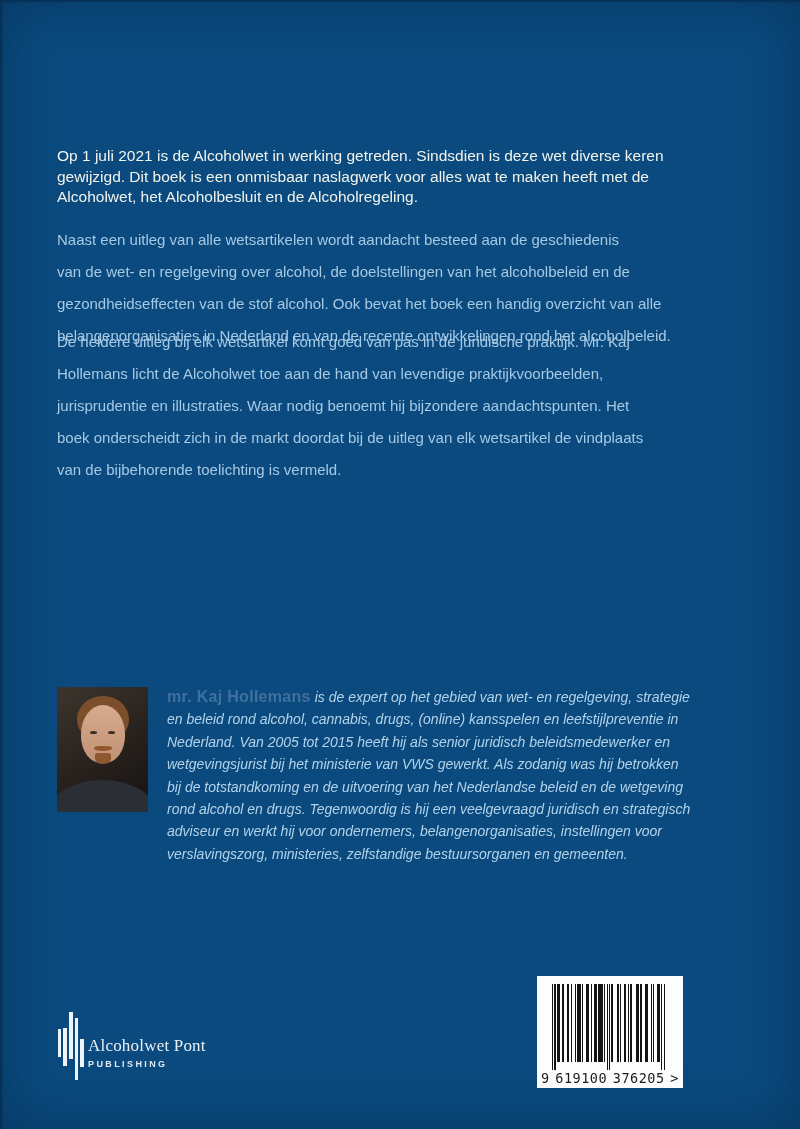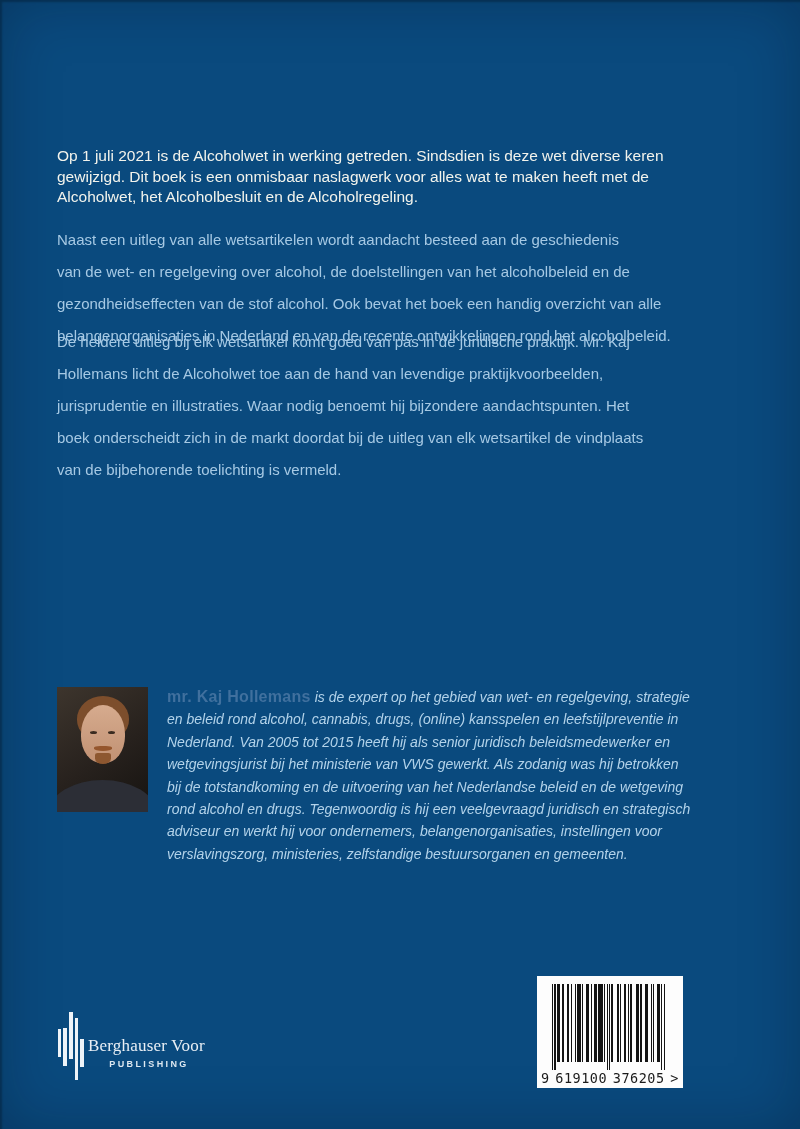--- a/index.html
+++ b/index.html
@@ -64,21 +64,21 @@
   .lb2{left:7px;top:16px;width:3.5px;height:38px;}
   .lb3{left:13px;top:0;width:3.5px;height:47px;}
   .lb4{left:18.5px;top:6px;width:3px;height:62px;}
   .lb5{left:24px;top:27px;width:3.5px;height:28px;}
   .logo-text{position:absolute;left:32px;top:24px;width:122px;}
   .logo-name{
     font-family:"Liberation Serif",serif;font-size:17px;color:#e9eff5;
     letter-spacing:.2px;white-space:nowrap;
   }
   .logo-sub{
-    margin-top:3px;text-align:center;
+    margin-top:3px;text-align:left;
     font-size:9px;font-weight:bold;letter-spacing:2.4px;color:#dde8f1;
     white-space:nowrap;
   }
   
   .barcode{
     position:absolute;left:537px;top:976px;width:146px;height:112px;
     background:#fdfdfd;
   }
   .bc-bars{
     position:absolute;left:15px;top:8px;height:86px;
@@ -136,21 +136,21 @@
 
   <div class="logo">
     <div class="logo-bars">
       <span class="lb1"></span>
         <span class="lb2"></span>
         <span class="lb3"></span>
       <span class="lb4"></span>
         <span class="lb5"></span>
     </div>
     <div class="logo-text">
-      <div class="logo-name">Berghauser Voor</div>
+      <div class="logo-name">Alcoholwet Pont</div>
       <div class="logo-sub">PUBLISHING</div>
     </div>
   </div>
 
   <div class="barcode">
     <div class="bc-bars">
         <div class="bc-m on guard"></div>
         <div class="bc-m guard"></div>
         <div class="bc-m on guard"></div>
         <div class="bc-m"></div>

